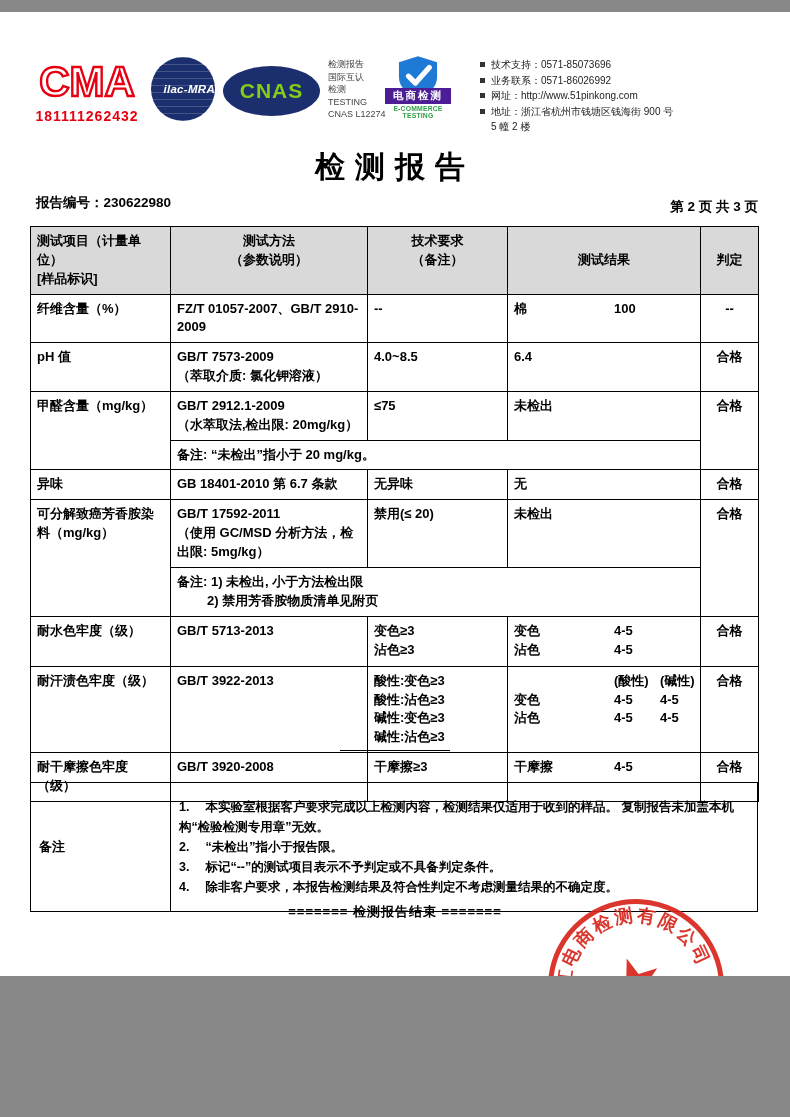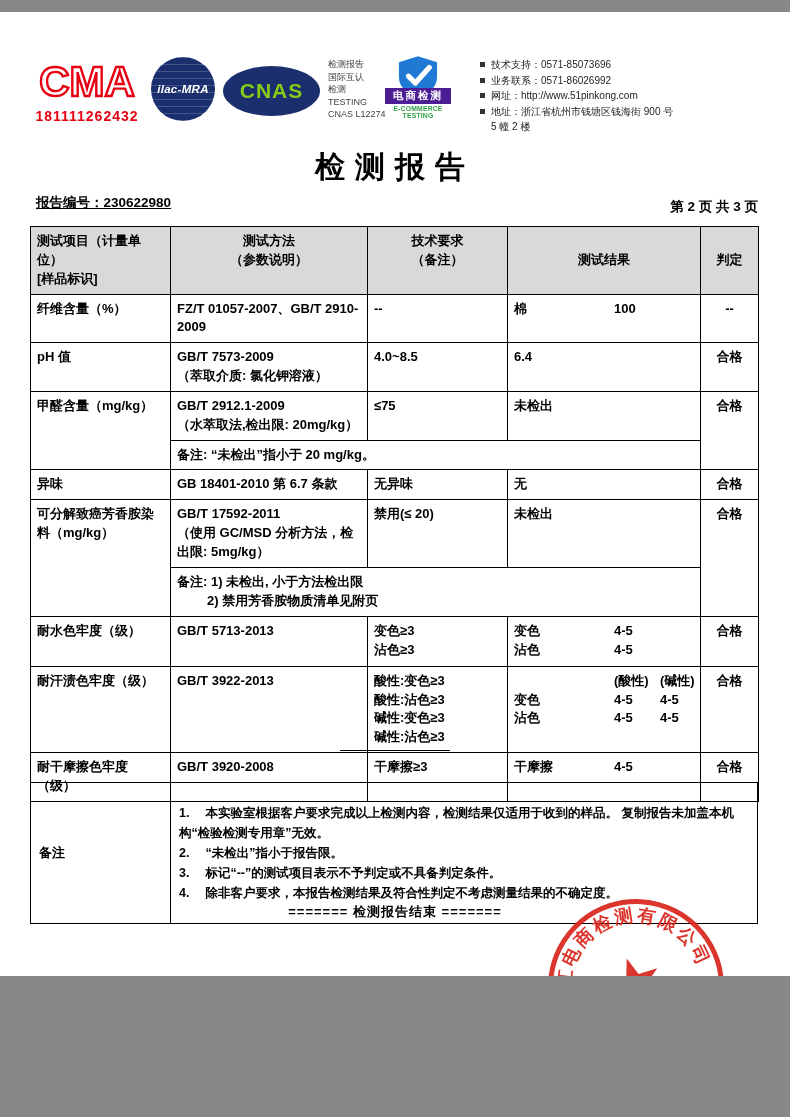--- a/index.html
+++ b/index.html
@@ -3,58 +3,58 @@
 <meta charset="utf-8">
 <style>
   * { margin:0; padding:0; box-sizing:border-box; }
   body { font-family:"Liberation Sans", sans-serif; background:#888; }
   .page { position:relative; width:790px; height:964px; margin:12px auto; background:#fff; overflow:hidden; color:#000; }
 
   
   .cma-block { position:absolute; left:26px; top:46px; width:122px; text-align:center; }
   .cma-number { color:#e60012; font-weight:bold; font-size:14px; letter-spacing:1px; margin-top:-2px; }
   .ilac-circle { position:absolute; left:151px; top:45px; width:64px; height:64px; border-radius:50%;
-    background:#1b2f6e; color:#fff; display:flex; align-items:center; justify-content:center;
+    background:#1b2f6e; color:#fff; display:flex; align-items:center; justify-content:flex-end;
     font-size:11.5px; font-weight:bold; font-style:italic; letter-spacing:.3px;
     background-image:repeating-linear-gradient(180deg, rgba(255,255,255,.18) 0 1px, transparent 1px 7px); }
   .cnas-oval { position:absolute; left:223px; top:54px; width:97px; height:50px; border-radius:50%;
     background:#1b2f6e; color:#84cc16; display:flex; align-items:center; justify-content:center;
     font-size:21px; font-weight:bold; letter-spacing:1px; }
   .accred-text { position:absolute; left:328px; top:46px; font-size:9px; color:#444; line-height:1.4; }
   .ecom-logo { position:absolute; left:380px; top:42px; width:76px; text-align:center; }
   .ecom-banner { position:relative; margin:-16px auto 0; width:66px; background:#4c1d95; color:#fff;
     font-size:10.5px; font-weight:bold; letter-spacing:2px; padding:1px 0; }
   .ecom-sub { color:#2e9e46; font-size:6.8px; font-weight:bold; margin-top:1px; letter-spacing:.2px; }
   .contact { position:absolute; left:480px; top:45px; font-size:10px; color:#222; line-height:1.55; }
   .contact-line { display:flex; align-items:baseline; }
   .contact-line .bullet { width:5px; height:5px; background:#333; margin-right:6px; flex-shrink:0; align-self:center; }
   .contact-line.cont { padding-left:11px; }
 
   
   .title { position:absolute; top:135px; left:0; width:100%; text-align:center;
     font-size:30px; font-weight:bold; letter-spacing:10px; }
-  .report-no { position:absolute; left:36px; top:182px; font-size:13.5px; font-weight:bold;text-decoration:underline; }
+  .report-no { position:absolute; left:36px; top:182px; font-size:13.5px; font-weight:bold; }
   .page-ind { position:absolute; right:32px; top:186px; font-size:13.5px; font-weight:bold; }
 
   
   table { border-collapse:collapse; table-layout:fixed; }
   .report-table { position:absolute; left:30px; top:214px; width:728px; font-size:13px; font-weight:bold; }
   .report-table th, .report-table td { border:1.6px solid #000; vertical-align:top; padding:5px 6px; line-height:1.45; text-align:left; }
   .report-table th { background:#d9d9d9; font-weight:bold; }
   .c-center { text-align:center !important; }
   .v-mid { vertical-align:middle !important; }
   .note-cell { font-weight:bold; }
   .note-indent { padding-left:30px; }
   .res-grid { display:grid; grid-template-columns:100px 1fr; }
   .res-grid3 { display:grid; grid-template-columns:100px 46px 46px; }
 
   
   .table-divider { position:absolute; left:340px; top:738px; width:110px; border-top:1.6px solid #000; }
   .remarks-table { position:absolute; left:30px; top:770px; width:728px; font-size:12.5px; }
-  .remarks-table td { border:1.6px solid #000; padding:20px 8px; line-height:1.6; }
+  .remarks-table td { border:1.6px solid #000; padding:14px 8px; line-height:1.6; }
   .remarks-label { width:140px; vertical-align:middle; font-weight:bold; font-size:13px; }
   .remark-item .num { margin-right:16px; font-weight:bold; }
   .remark-item { font-weight:bold; }
   .end-line { position:absolute; top:891px; left:0; width:100%; text-align:center; font-size:13px; font-weight:bold; letter-spacing:1px; }
 
   
   .stamp { position:absolute; left:545px; top:884px; width:182px; height:182px;
     transform:rotate(-18deg); opacity:.92; pointer-events:none; }
 </style>
 </head>

